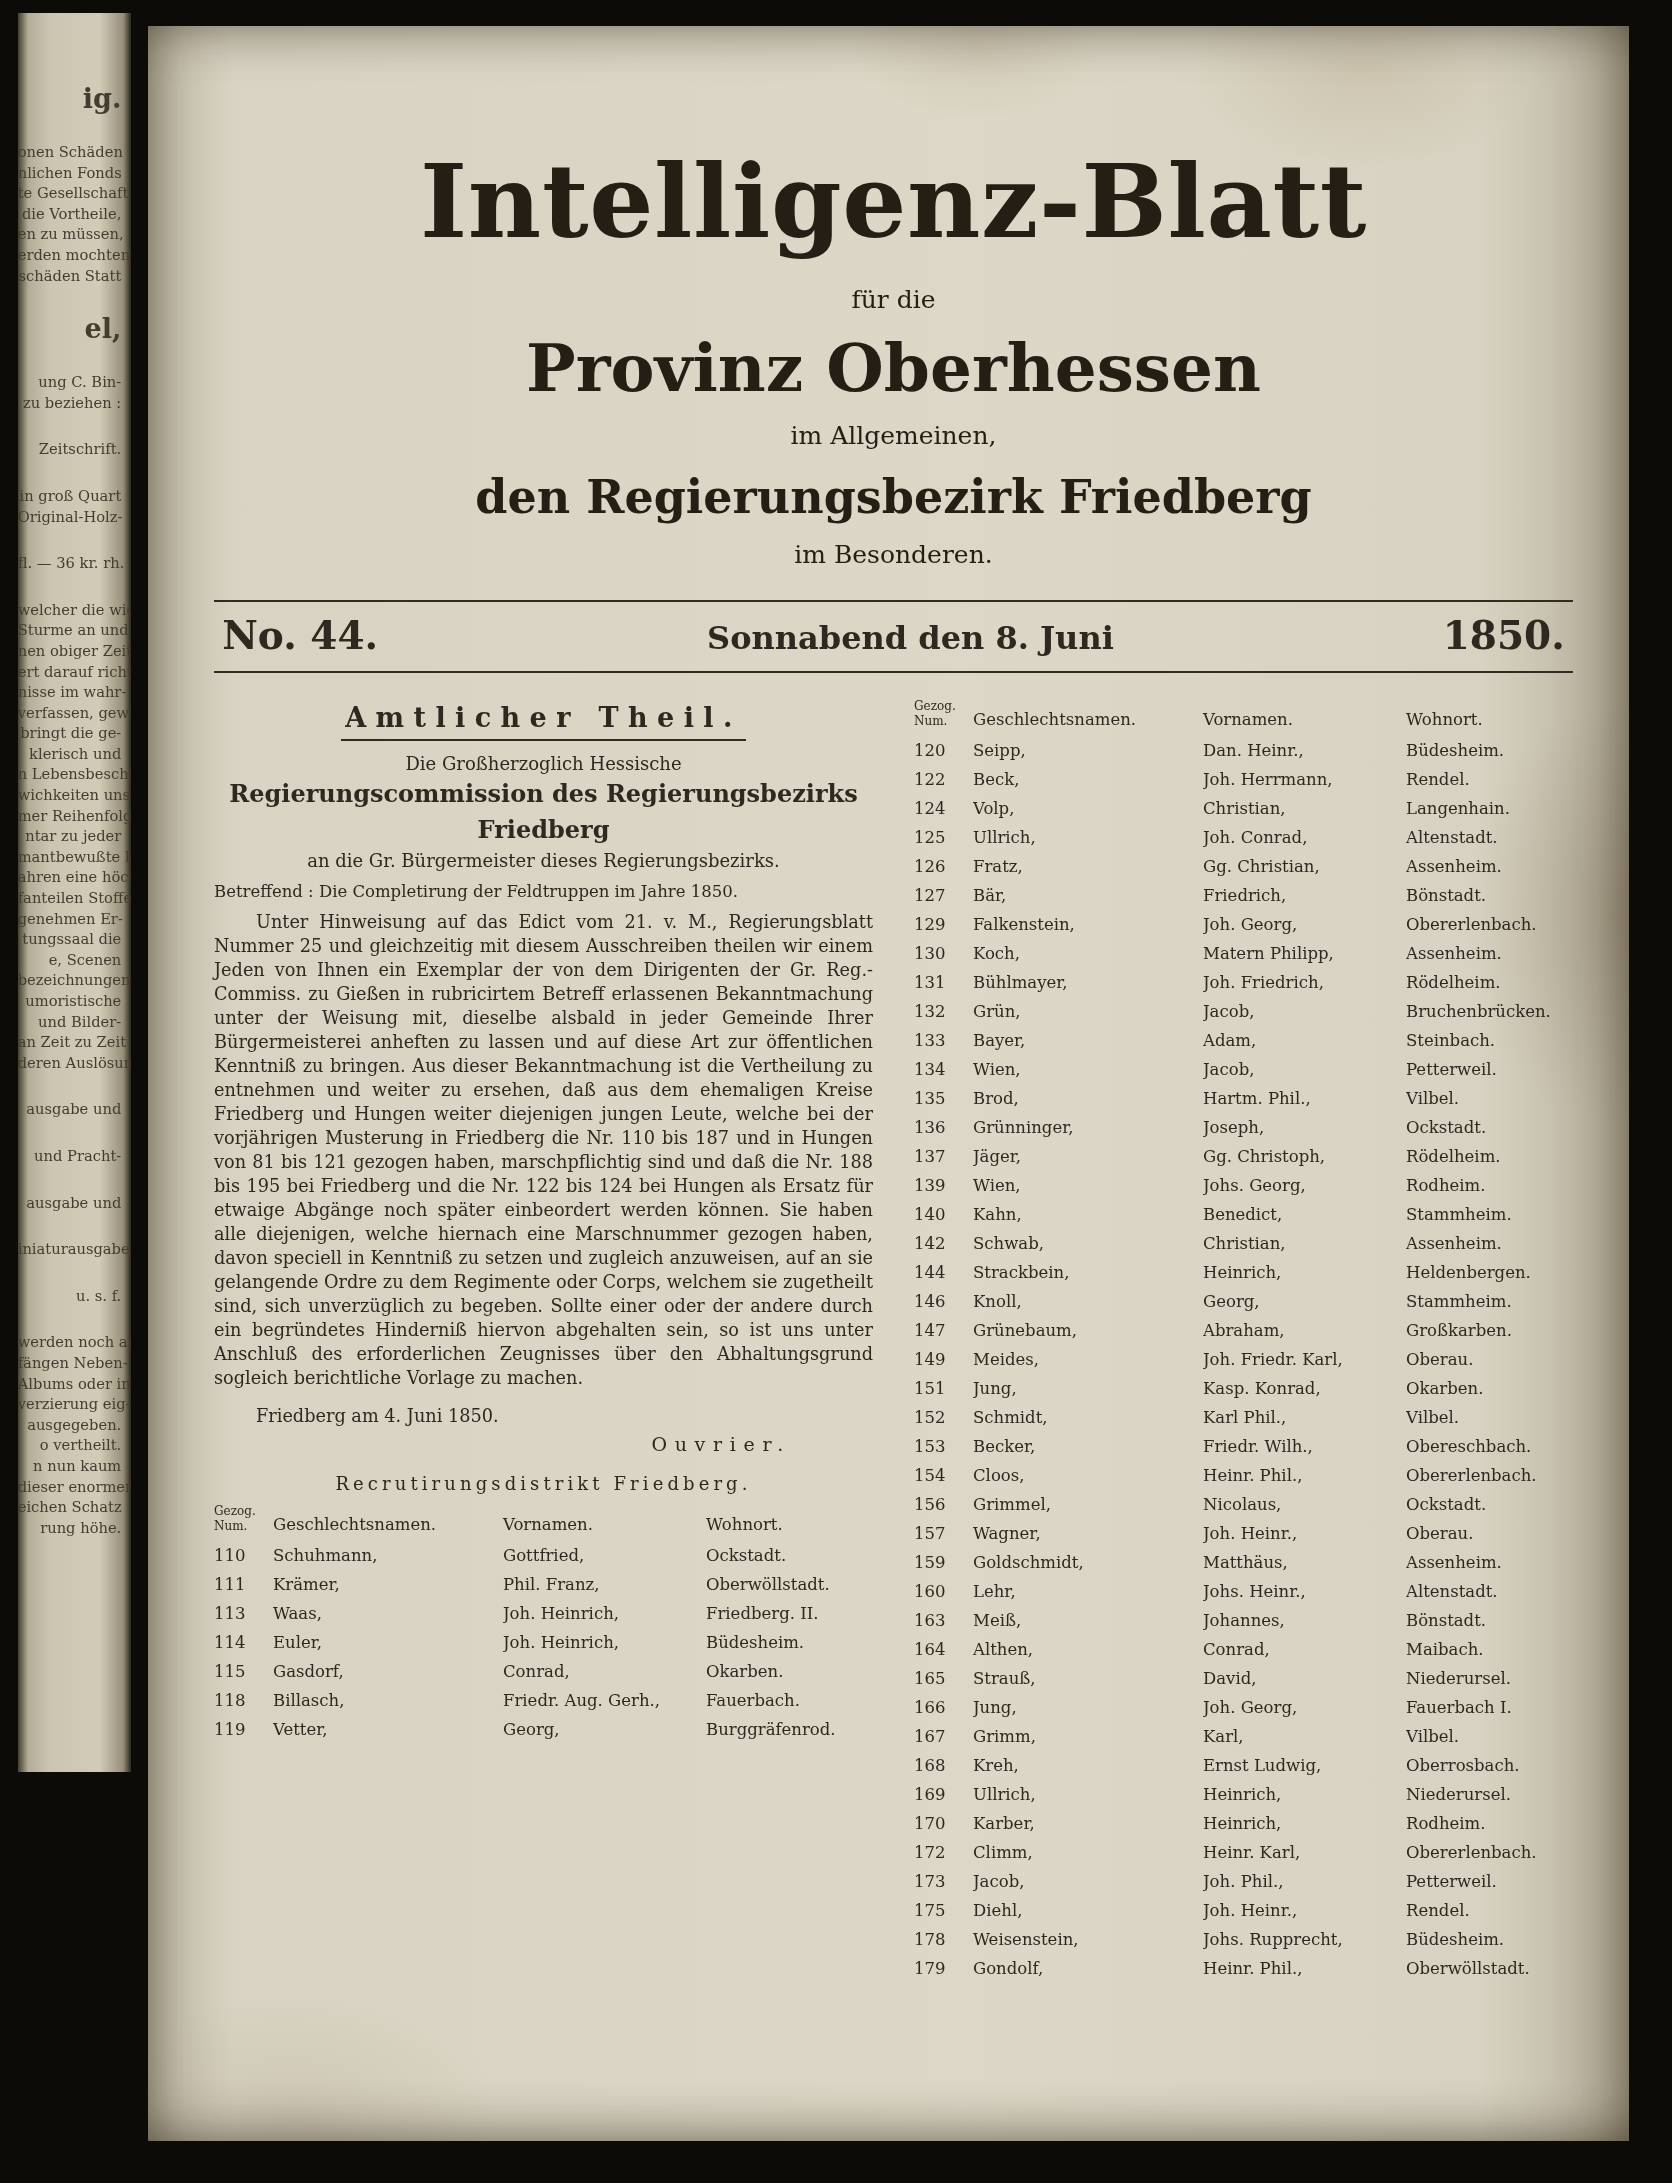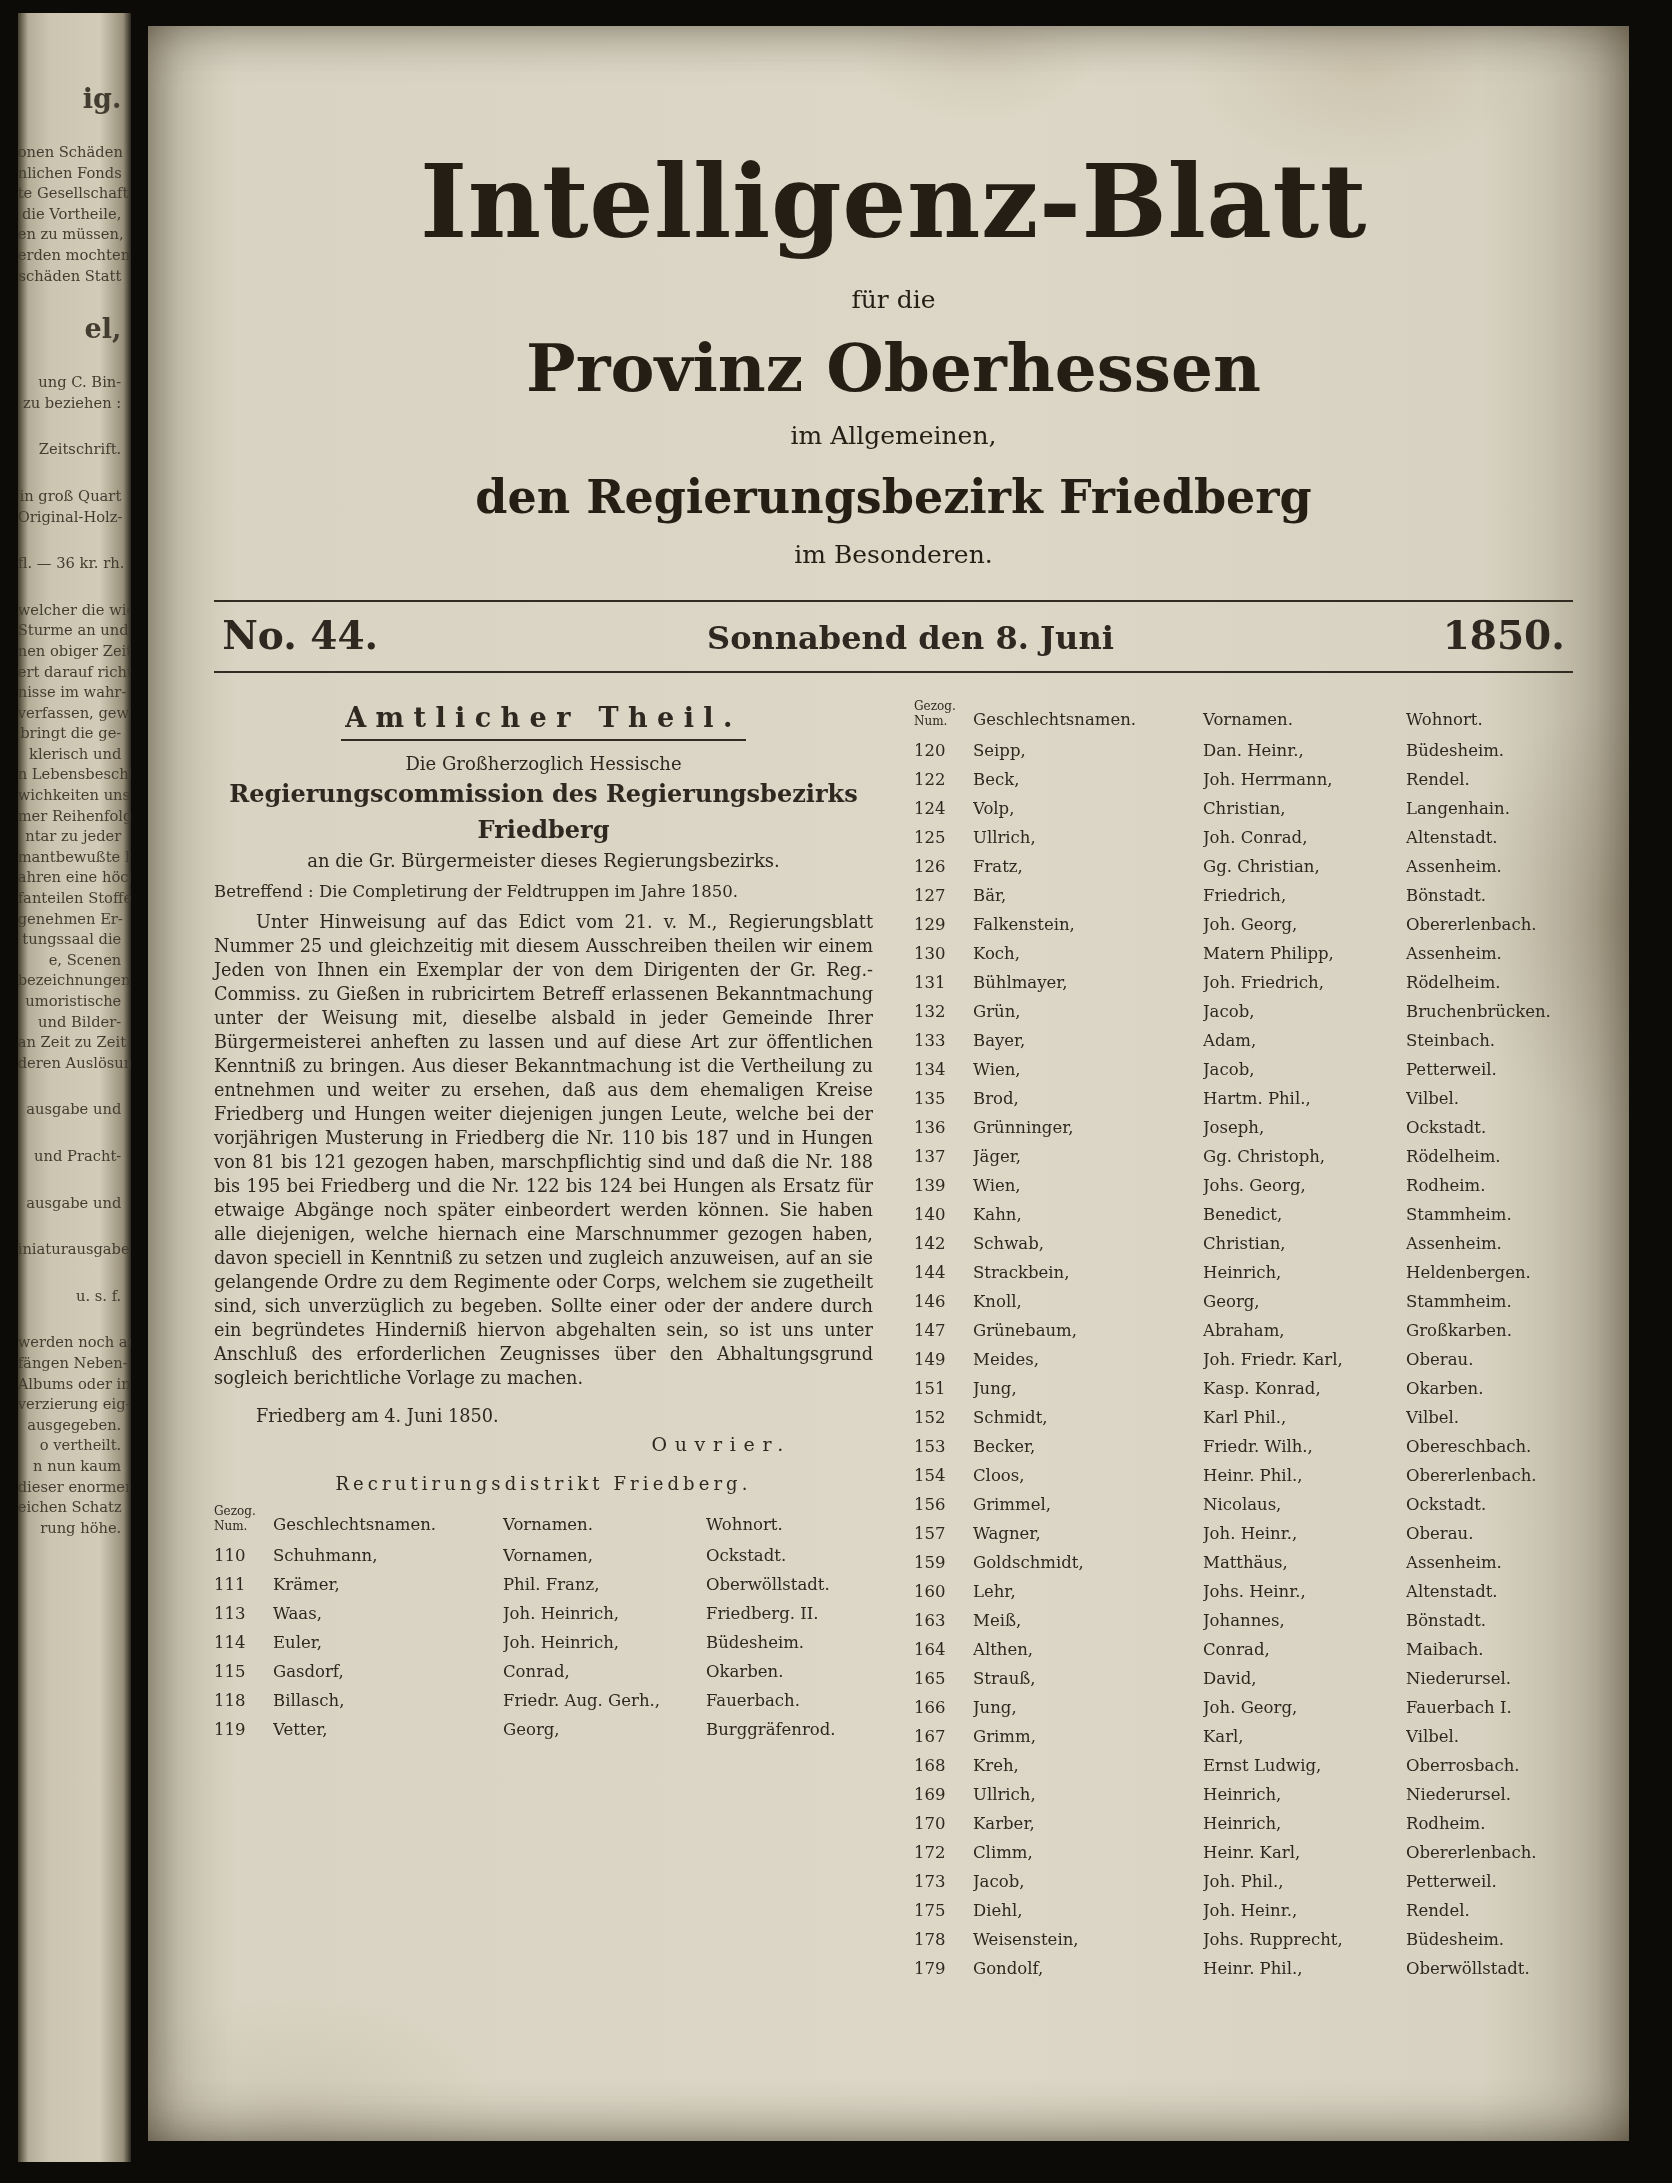--- a/index.html
+++ b/index.html
@@ -7,21 +7,21 @@
     width:1672px; height:2183px;
     background:#0d0b08;
     position:relative;
     overflow:hidden;
     font-family:"DejaVu Serif", serif;
   }
 
   
   .strip {
     position:absolute; left:17.7px; top:13px;
-    width:113px; height:2149px;
+    width:113px; height:1759px;
     box-sizing:border-box;
     padding:69px 9.4px 0 0;
     background:linear-gradient(90deg,#45402f 0%,#b3ac97 9%,#ccc5b1 28%,#d2cbb7 72%,#978f79 93%,#2c2820 100%);
     color:#433c30;
     text-align:right;
     font-size:14.7px; line-height:20.6px;
     overflow:hidden;
   }
   .frag { white-space:nowrap; }
   .frag.big { font-size:27px; font-weight:bold; line-height:34px; }
@@ -254,21 +254,21 @@
             </span>
             <span class="th">Geschlechtsnamen.</span>
             <span class="th">Vornamen.</span>
             <span class="th">Wohnort.</span>
           </div>
           <div class="tbody">
 
               <div class="trow">
                 <span class="tcell">110</span>
                 <span class="tcell">Schuhmann,</span>
-                <span class="tcell">Vornamen,</span>
+                <span class="tcell">Gottfried,</span>
                 <span class="tcell">Ockstadt.</span>
               </div>
 
               <div class="trow">
                 <span class="tcell">111</span>
                 <span class="tcell">Krämer,</span>
                 <span class="tcell">Phil. Franz,</span>
                 <span class="tcell">Oberwöllstadt.</span>
               </div>
 

